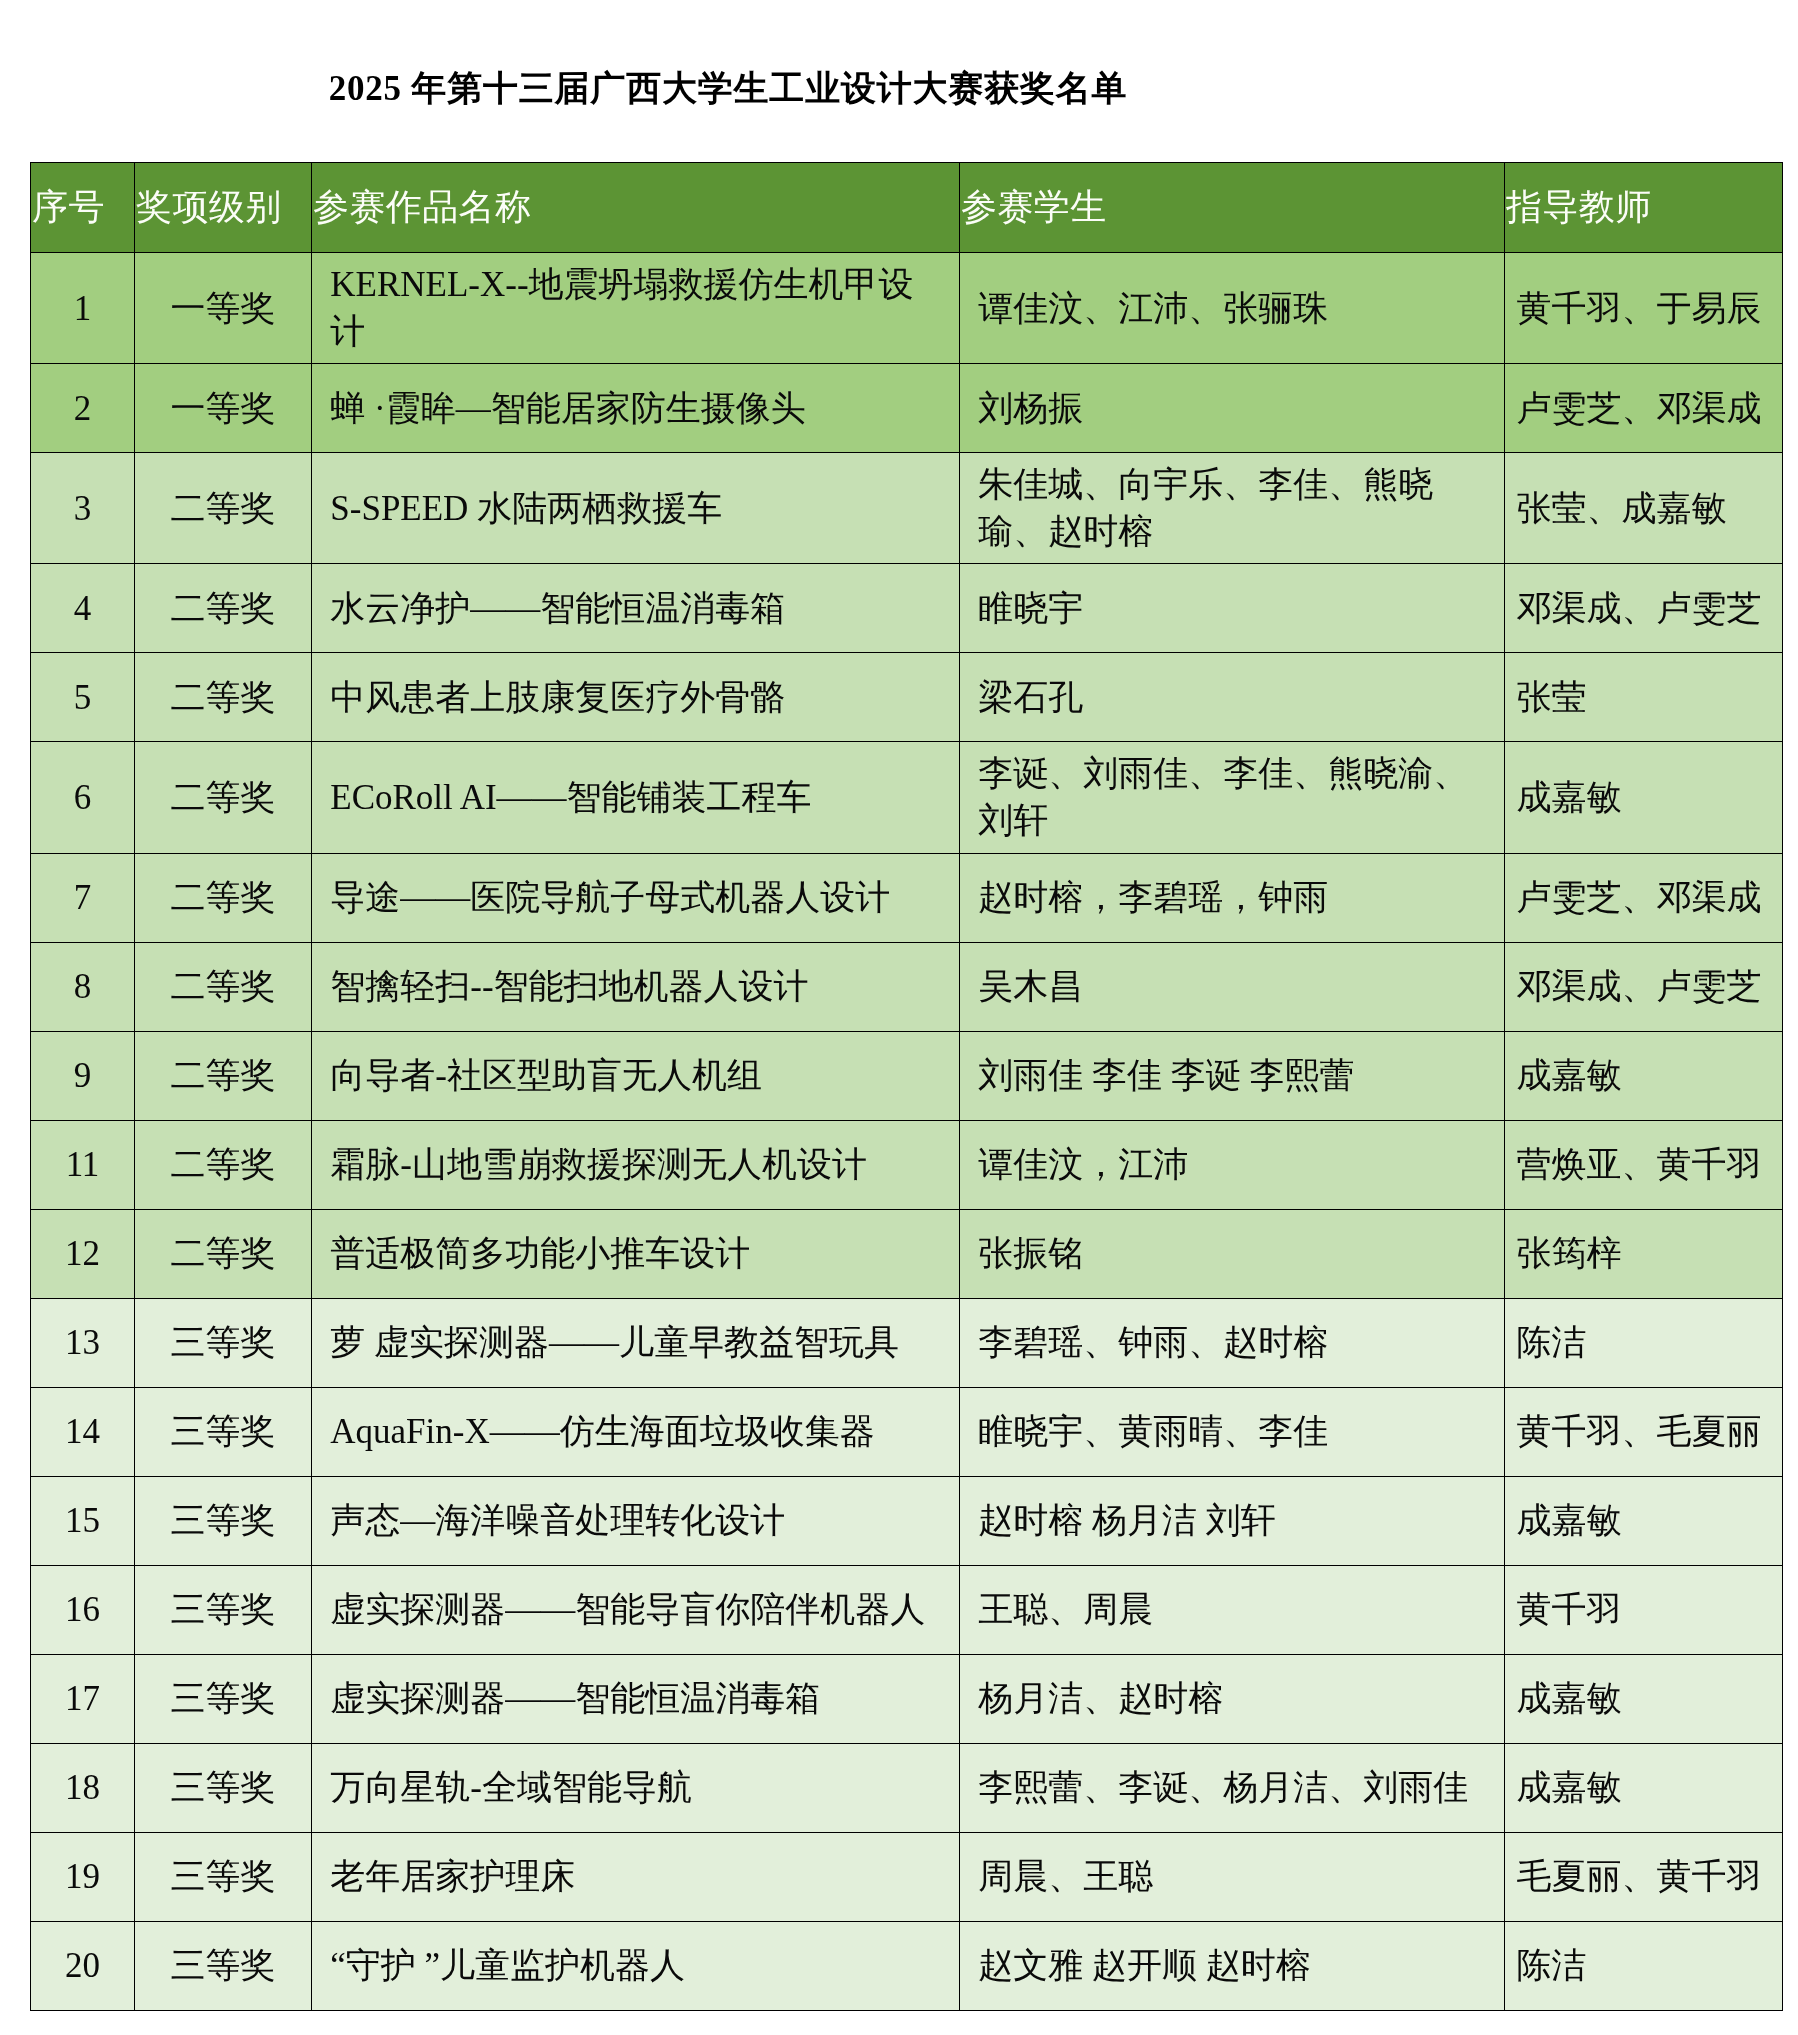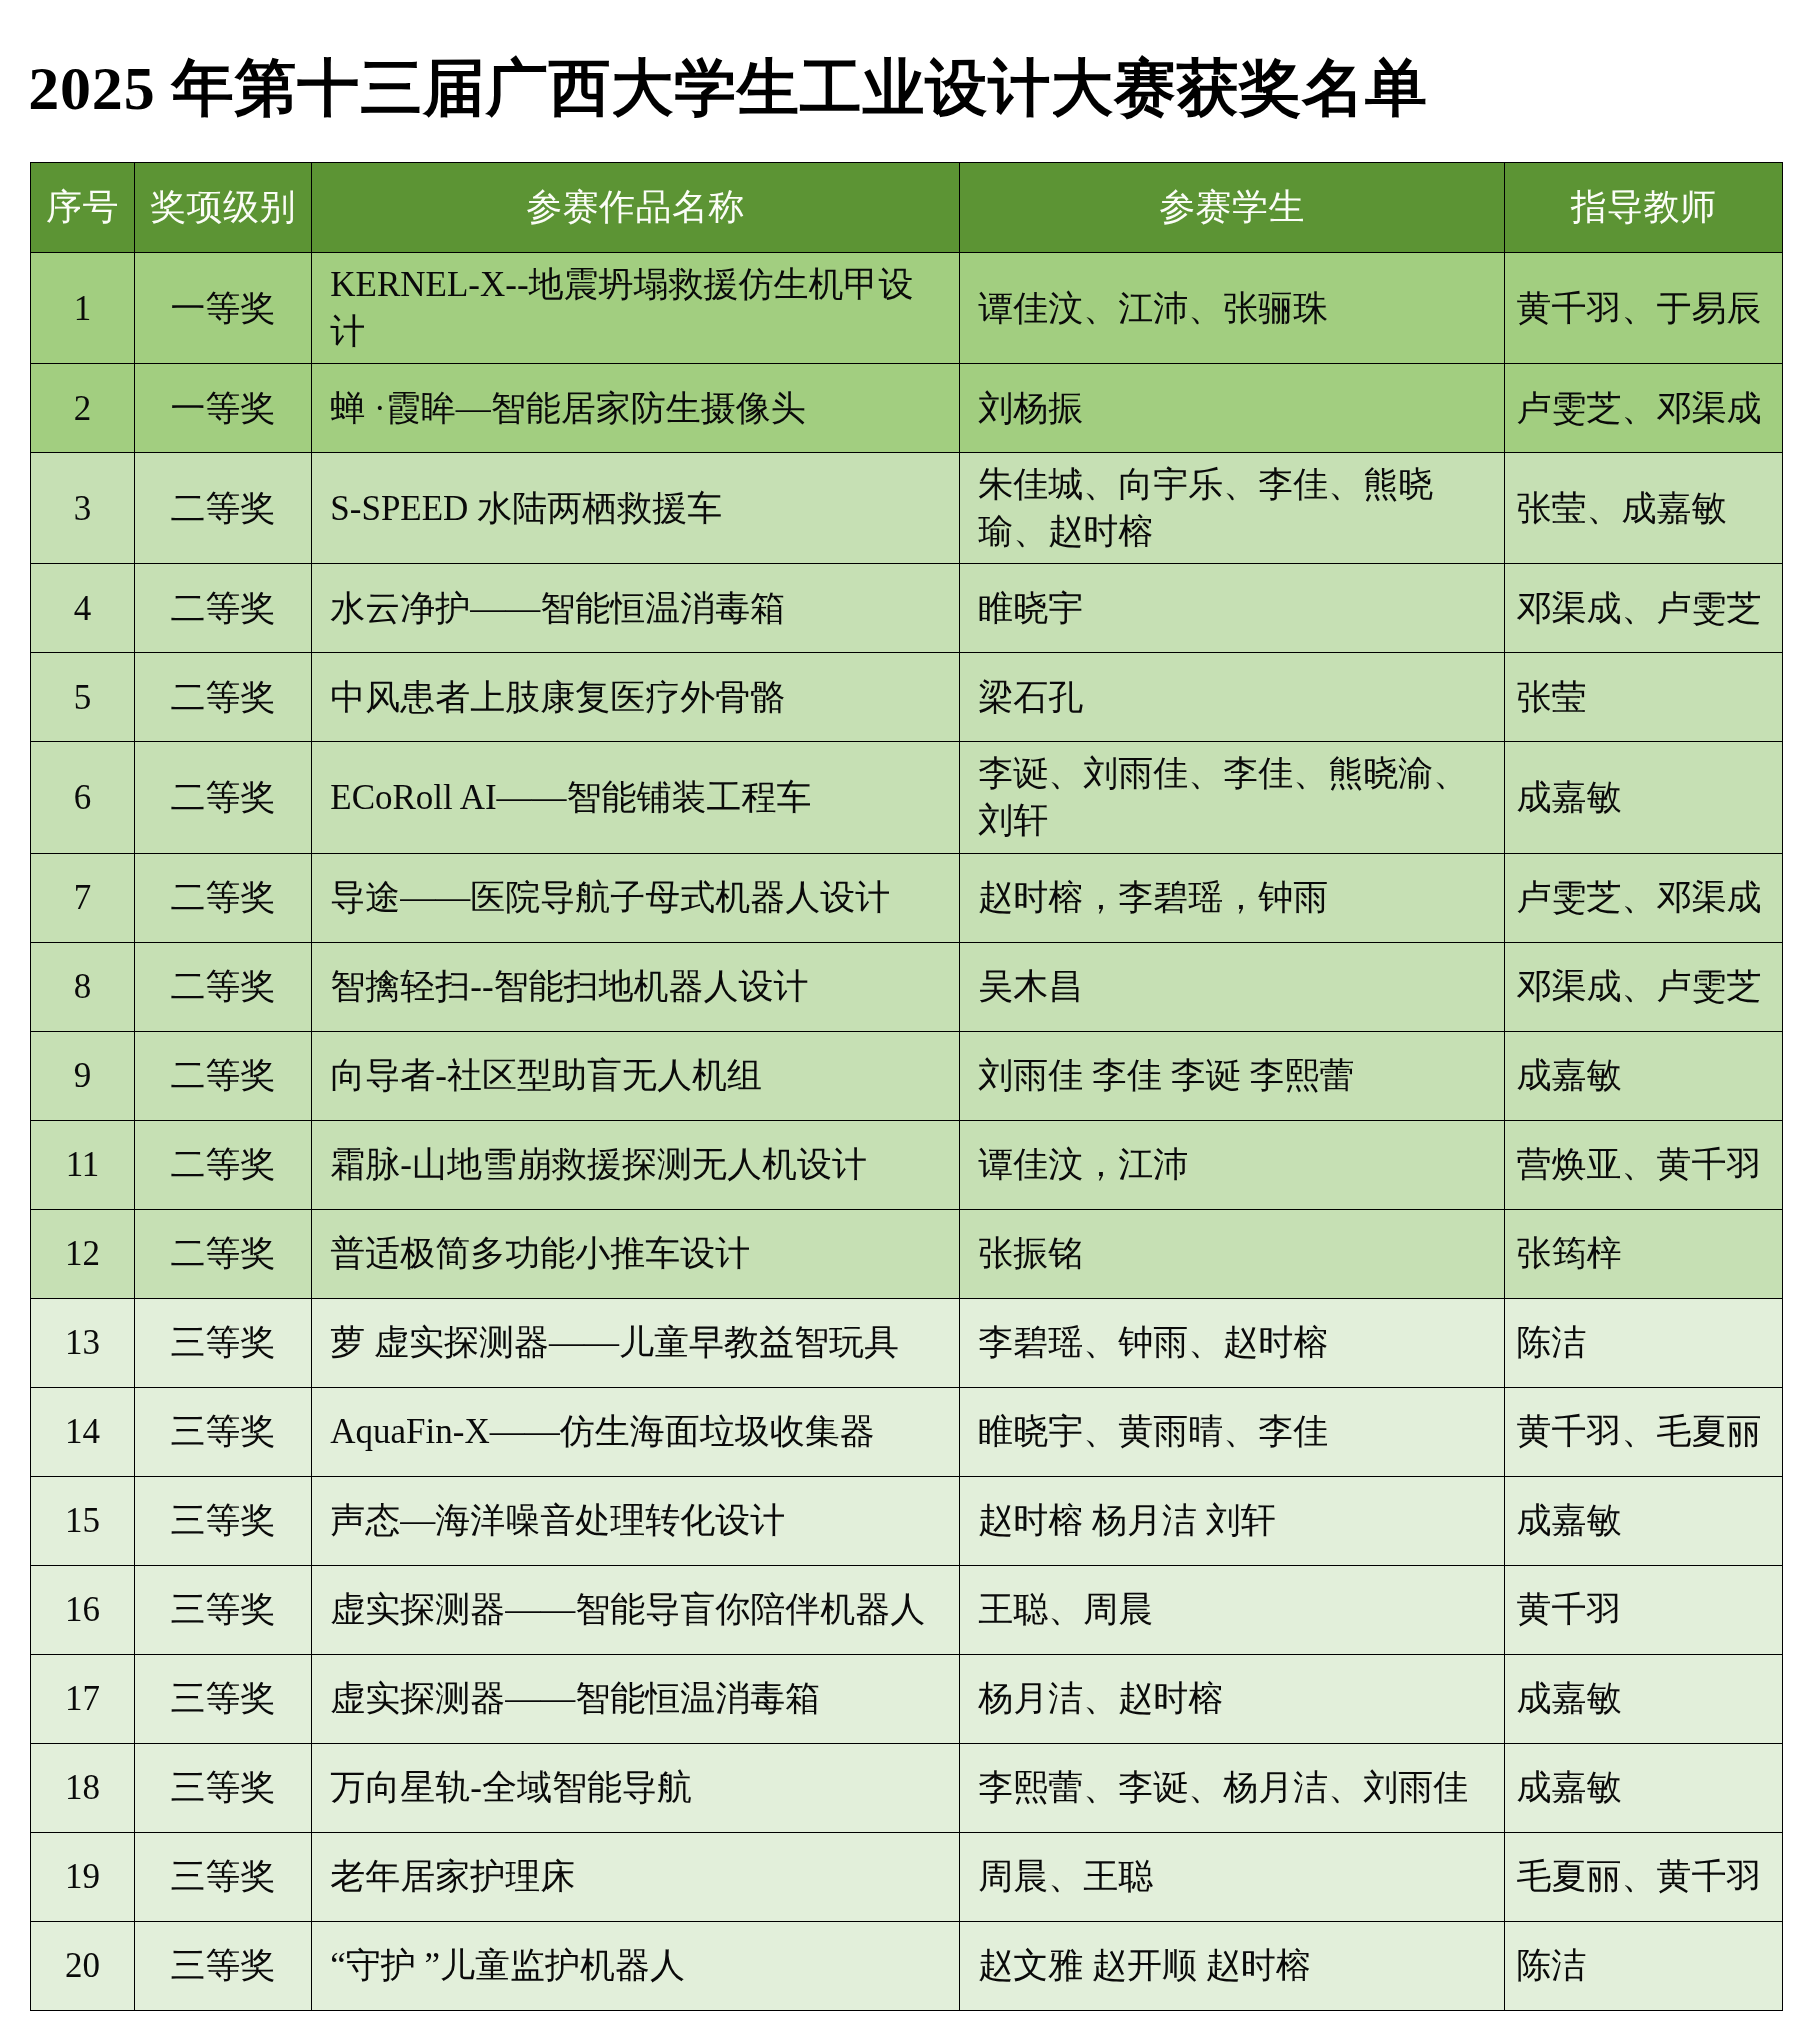--- a/index.html
+++ b/index.html
@@ -14,21 +14,21 @@
     box-sizing: border-box;
     width: 1799px;
     height: 2582px;
     padding-top: 48px;
     font-family: "Liberation Serif", "DejaVu Serif", serif;
   }
   .title {
     margin: 0 0 0 0;
     width: 1456px;
     text-align: center;
-    font-size: 62px;
+    font-size: 35px;
     line-height: 81px;
     font-weight: bold;
     color: #000000;
     letter-spacing: 0.8px;
     white-space: nowrap;
   }
   table.awards {
     border-collapse: collapse;
     table-layout: fixed;
     margin-left: 30px;
@@ -37,21 +37,21 @@
   }
   table.awards, table.awards th, table.awards td {
     border: 1.2px solid var(--border, #000000);
   }
   th {
     background: var(--header_bg, #5C9434);
     color: var(--header_text, #FBFDF7);
     height: 87px;
     font-size: 36px;
     font-weight: normal;
-    text-align: center;
+    text-align: left;
     vertical-align: middle;
     letter-spacing: 0.4px;
   }
   td {
     font-size: 35px;
     line-height: 47px;
     color: var(--cell_text, #0a0a0a);
     vertical-align: middle;
     height: 89px;
     padding: 8.1px 18.3px;

